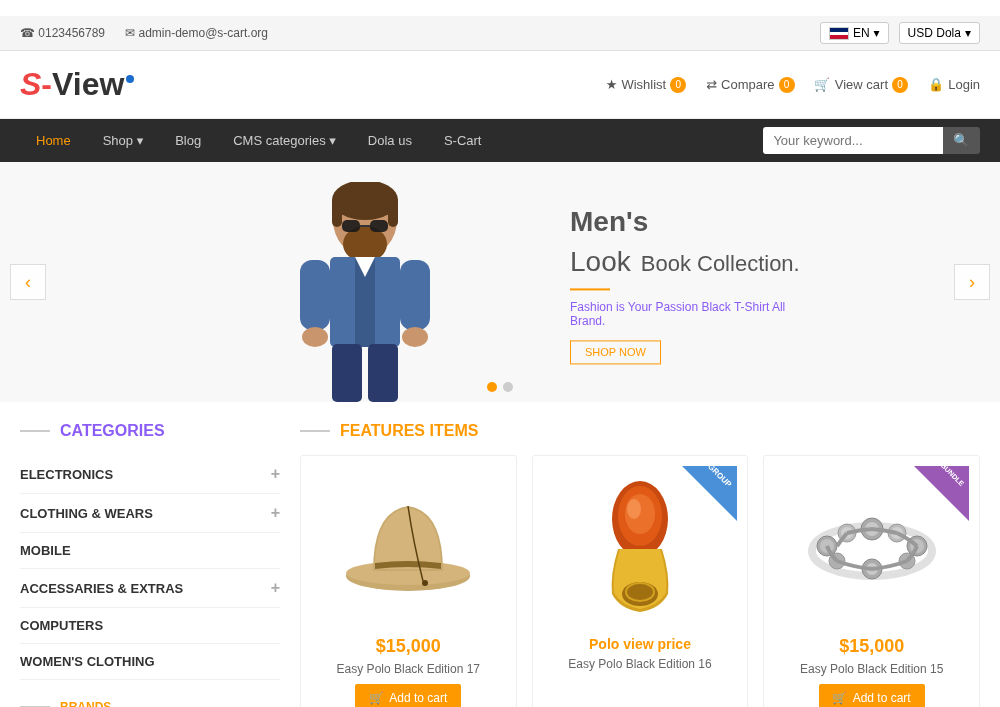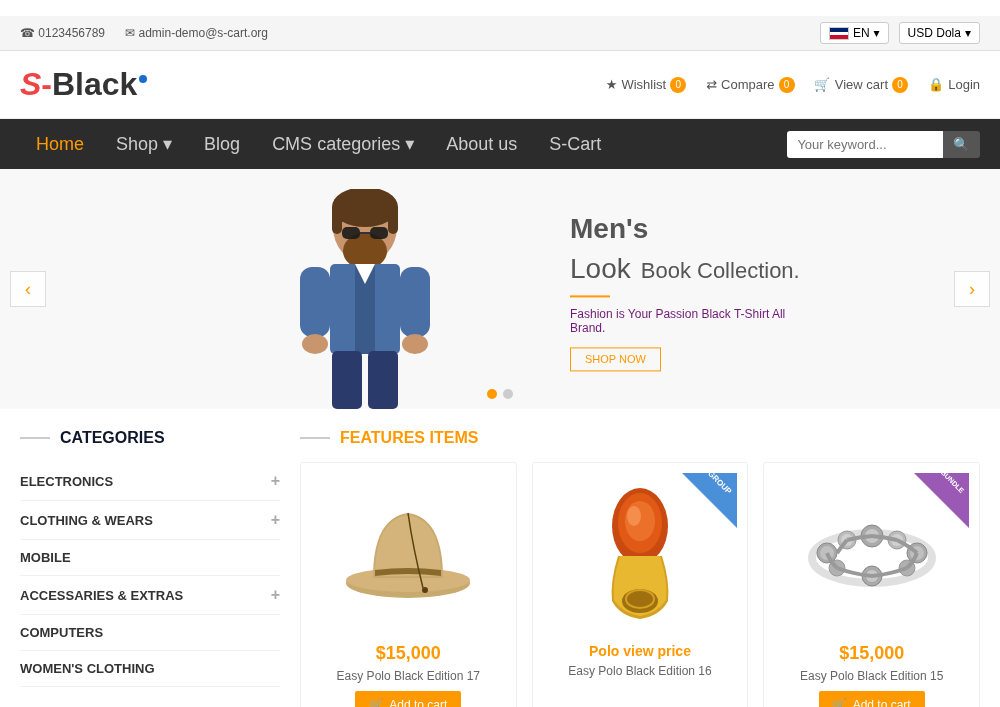--- a/index.html
+++ b/index.html
@@ -50,37 +50,37 @@
       padding: 0 20px;
       display: flex;
       align-items: center;
       justify-content: space-between;
     }
     .nav-links { display: flex; align-items: center; }
     .nav-link {
       color: #ccc;
       text-decoration: none;
       padding: 14px 16px;
-      font-size: 18px;
+      font-size: 13px;
       display: flex;
       align-items: center;
       gap: 4px;
       cursor: pointer;
     }
     .nav-link.active { color: #f90; }
     .nav-search {
       display: flex;
       align-items: center;
     }
     .nav-search input {
       padding: 6px 10px;
       border: none;
       border-radius: 3px 0 0 3px;
       font-size: 13px;
-      width: 156px;
+      width: 180px;
       outline: none;
       color: #999;
     }
     .nav-search button {
       background: #555;
       border: none;
       padding: 6px 10px;
       cursor: pointer;
       border-radius: 0 3px 3px 0;
       color: #fff;
@@ -137,21 +137,21 @@
     .slider-dots { position: absolute; bottom: 10px; left: 50%; transform: translateX(-50%); display: flex; gap: 6px; }
     .slider-dot { width: 10px; height: 10px; border-radius: 50%; background: #ccc; cursor: pointer; }
     .slider-dot.active { background: #f90; }
 
     
     .main { display: flex; padding: 20px; gap: 20px; }
 
     
     .sidebar { width: 260px; flex-shrink: 0; }
     .section-title {
-      color: #0f172a;
+      color: #8b5cf6;
       font-size: 16px;
       font-weight: bold;
       text-transform: uppercase;
       margin-bottom: 15px;
       display: flex;
       align-items: center;
       gap: 10px;
     }
     .section-title::before { content: ''; display: inline-block; width: 30px; height: 2px; background: #ccc; }
     .category-list { list-style: none; }
@@ -243,21 +243,21 @@
     </button>
     <button class="currency-btn">
       <span>USD Dola</span>
       <span>▾</span>
     </button>
   </div>
 </div>
 
 <div class="header">
   <a class="logo" href="#">
-    <span class="logo-s" style="font-style:italic;color:#e44;">S</span><span style="color:#e44;">-</span><span style="color:#333;font-weight:bold;">Black</span><span style="display:inline-block;width:8px;height:8px;background:#1a6dcc;border-radius:50%;margin-left:2px;vertical-align:super;font-size:10px;"></span>
+    <span class="logo-s" style="font-style:italic;color:#e44;">S</span><span style="color:#e44;">-</span><span style="color:#333;font-weight:bold;">View</span><span style="display:inline-block;width:8px;height:8px;background:#1a6dcc;border-radius:50%;margin-left:2px;vertical-align:super;font-size:10px;"></span>
   </a>
   <div class="header-right">
     <a class="header-link">
       <span>★</span>
       <span>Wishlist</span>
       <span style="background:#f90;color:#fff;border-radius:50%;width:16px;height:16px;font-size:10px;display:inline-flex;align-items:center;justify-content:center;">0</span>
     </a>
     <a class="header-link">
       <span>⇄</span>
       <span>Compare</span>
@@ -274,21 +274,21 @@
     </a>
   </div>
 </div>
 
 <nav>
   <div class="nav-links">
     <a class="nav-link active">Home</a>
     <a class="nav-link">Shop ▾</a>
     <a class="nav-link">Blog</a>
     <a class="nav-link">CMS categories ▾</a>
-    <a class="nav-link">About us</a>
+    <a class="nav-link">Dola us</a>
     <a class="nav-link">S-Cart</a>
   </div>
   <div class="nav-search">
     <input type="text" placeholder="Your keyword..." style="">
     <button>
       <span>🔍</span>
     </button>
   </div>
 </nav>
 
@@ -325,21 +325,21 @@
         <rect x="52" y="162" width="30" height="58" rx="5" fill="#2a3a6a"></rect>
         <rect x="88" y="162" width="30" height="58" rx="5" fill="#2a3a6a"></rect>
       </svg>
     </div>
     <div class="slider-text">
       <h1>
         <span style="font-weight:900;">Men's</span><br>
         <span style="display:inline;">Look</span> <span style="font-weight:400;font-size:22px;color:#555;">Book Collection.</span>
       </h1>
       <hr style="border:none;border-top:2px solid #f90;width:40px;margin:10px 0;">
-      <p style="font-size:12px;color:#701a75;max-width:230px;">Fashion is Your Passion Black T-Shirt All Brand.</p>
+      <p style="font-size:12px;color:#8b5cf6;max-width:230px;">Fashion is Your Passion Black T-Shirt All Brand.</p>
       <a class="shop-now" style="display:inline-block;margin-top:12px;font-size:11px;color:#f90;border:1px solid #f90;padding:5px 14px;text-transform:uppercase;cursor:pointer;">SHOP NOW</a>
     </div>
   </div>
   <div class="slider-dots">
     <span class="slider-dot active"></span>
     <span class="slider-dot"></span>
   </div>
   <button class="slider-arrow right">›</button>
 </div>
 

